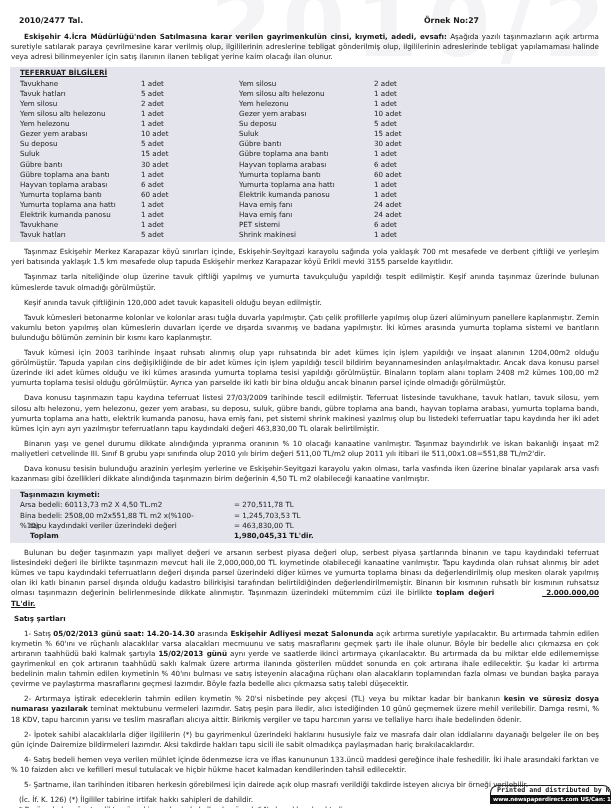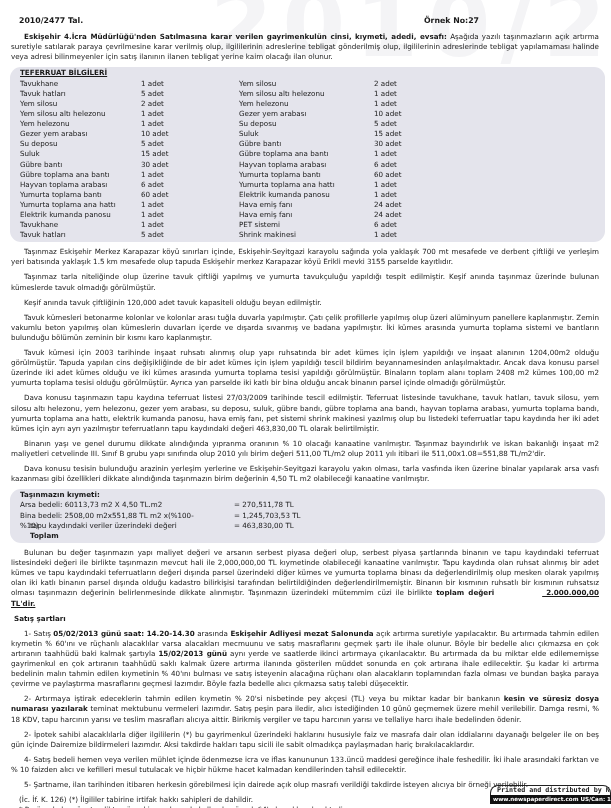--- a/index.html
+++ b/index.html
@@ -7,21 +7,21 @@
     width: 611px; height: 808px; overflow: hidden; position: relative;
     font-family: "DejaVu Sans", sans-serif; color: #1a1a1a;
     font-size: 7.15px; line-height: 10.1px;
   }
   .page { position: absolute; left: 6px; top: 16px; width: 598px; }
   .hdr { display: flex; justify-content: space-between; font-weight: bold; font-size: 7.8px; padding-left: 13px; padding-right: 125px; height: 11px; }
   p { margin: 5px; text-align: justify; }
   .ind { text-indent: 13px; }
   b { font-weight: bold; }
   .u { text-decoration: underline; padding-left: 48px; }
-  .box { background: #e4e4ec; margin: 2px 0 2px 4px; padding: 1px 0 2px 10px; width: 585px; border-radius: 11px; }
+  .box { background: #e4e4ec; margin: 2px 0 2px 4px; padding: 1px 0 2px 10px; width: 585px; }
   .box-title { font-weight: bold; text-decoration: underline; height: 10.5px; }
   .trow { display: flex; height: 10.1px; }
   .c1 { width: 121px; } .c2 { width: 98px; } .c3 { width: 135px; } .c4 { width: 80px; }
   .vrow { display: flex; height: 10.2px; gap: 24px; }
   .v1 { width: 190px; } .v2 { width: 200px; }
   .sub { padding-left: 10px; }
   .footer-badge { position: absolute; left: 490px; top: 785px; width: 121px; height: 22px; }
   .fb-top { border: 1px solid #222; border-bottom: none; border-radius: 8px 8px 0 0; font-family: "DejaVu Sans Mono", monospace; font-weight: bold; font-size: 6.7px; line-height: 9px; padding-left: 6px; white-space: nowrap; overflow: hidden; height: 9px; }
   .fb-bot { background: #111; color: #fff; font-weight: bold; font-size: 5.6px; line-height: 9px; padding-left: 3px; white-space: nowrap; overflow: hidden; height: 9px; }
   .watermark { position: absolute; left: 210px; top: 20px; font-size: 90px; font-weight: bold; color: #f4f4f6; letter-spacing: 10px; z-index: 0; }
@@ -163,20 +163,21 @@
     <div class="vrow">
       <span class="v1">Bina bedeli: 2508,00 m2x551,88 TL m2 x(%100-%10)</span>
       <span class="v2">= 1,245,703,53 TL</span>
     </div>
     <div class="vrow">
       <span class="v1 sub" style="width:180px">tapu kaydındaki veriler üzerindeki değeri</span>
       <span class="v2">= 463,830,00 TL</span>
     </div>
     <div class="vrow" style="font-weight:bold;">
       <span class="v1 sub" style="width:180px">Toplam</span>
+      <span class="v2">1,980,045,31 TL'dir.</span>
     </div>
   </div>
 
   <p class="ind"><span>Bulunan bu değer taşınmazın yapı maliyet değeri ve arsanın serbest piyasa değeri olup, serbest piyasa şartlarında binanın ve tapu kaydındaki teferruat listesindeki değeri ile birlikte taşınmazın mevcut hali ile 2,000,000,00 TL kıymetinde olabileceği kanaatine varılmıştır. Tapu kaydında olan ruhsat alınmış bir adet kümes ve tapu kaydındaki teferruatların değeri dışında parsel üzerindeki diğer kümes ve yumurta toplama binası da değerlendirilmiş olup mesken olarak yapılmış olan iki katlı binanın parsel dışında olduğu kadastro bilirkişisi tarafından belirtildiğinden değerlendirilmemiştir. Binanın bir kısmının ruhsatlı bir kısmının ruhsatsız olması taşınmazın değerinin belirlenmesinde dikkate alınmıştır. Taşınmazın üzerindeki mütemmim cüzi ile birlikte </span><b>toplam değeri</b><b class="u"> 2.000.000,00 TL'dir.</b></p>
 
   <div style="font-weight:bold;padding-left:8px;">Satış şartları</div>
   <div id="conditions">
       <p class="ind"><span>1- Satış </span><b>05/02/2013 günü saat: 14.20-14.30</b><span> arasında </span><b>Eskişehir Adliyesi mezat Salonunda</b><span> açık artırma suretiyle yapılacaktır. Bu artırmada tahmin edilen kıymetin % 60'ını ve rüçhanlı alacaklılar varsa alacakları mecmuunu ve satış masraflarını geçmek şartı ile ihale olunur. Böyle bir bedelle alıcı çıkmazsa en çok artıranın taahhüdü baki kalmak şartıyla </span><b>15/02/2013 günü</b><span> aynı yerde ve saatlerde ikinci artırmaya çıkarılacaktır. Bu artırmada da bu miktar elde edilememişse gayrimenkul en çok artıranın taahhüdü saklı kalmak üzere artırma ilanında gösterilen müddet sonunda en çok artırana ihale edilecektir. Şu kadar ki artırma bedelinin malın tahmin edilen kıymetinin % 40'ını bulması ve satış isteyenin alacağına rüçhanı olan alacakların toplamından fazla olması ve bundan başka paraya çevirme ve paylaştırma masraflarını geçmesi lazımdır. Böyle fazla bedelle alıcı çıkmazsa satış talebi düşecektir.</span></p>
       <p class="ind"><span>2- Artırmaya iştirak edeceklerin tahmin edilen kıymetin % 20'si nisbetinde pey akçesi (TL) veya bu miktar kadar bir bankanın </span><b>kesin ve süresiz dosya numarası yazılarak</b><span> teminat mektubunu vermeleri lazımdır. Satış peşin para iledir, alıcı istediğinden 10 günü geçmemek üzere mehil verilebilir. Damga resmi, % 18 KDV, tapu harcının yarısı ve teslim masrafları alıcıya aittir. Birikmiş vergiler ve tapu harcının yarısı ve tellaliye harcı ihale bedelinden ödenir.</span></p>
       <p class="ind"><span>2- İpotek sahibi alacaklılarla diğer ilgililerin (*) bu gayrimenkul üzerindeki haklarını hususiyle faiz ve masrafa dair olan iddialarını dayanağı belgeler ile on beş gün içinde Dairemize bildirmeleri lazımdır. Aksi takdirde hakları tapu sicili ile sabit olmadıkça paylaşmadan hariç bırakılacaklardır.</span></p>

